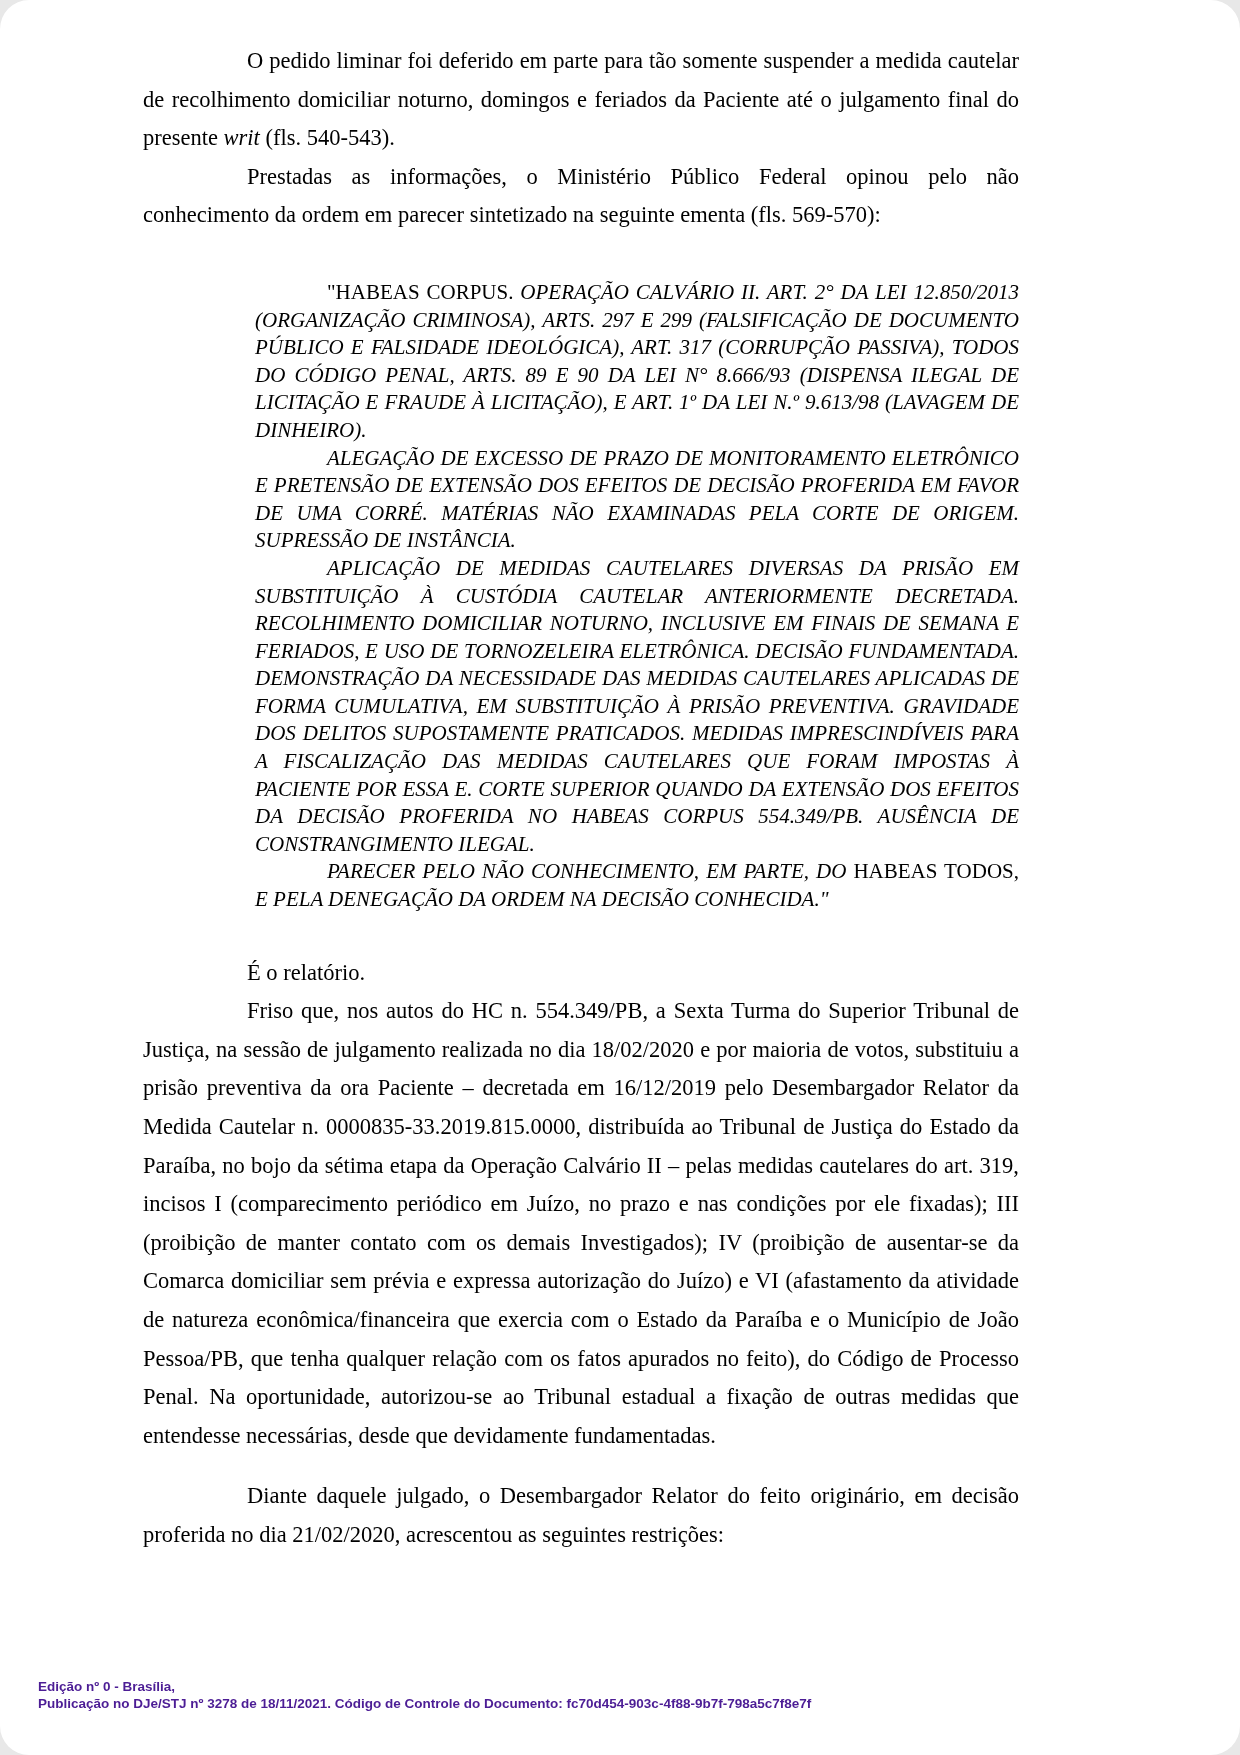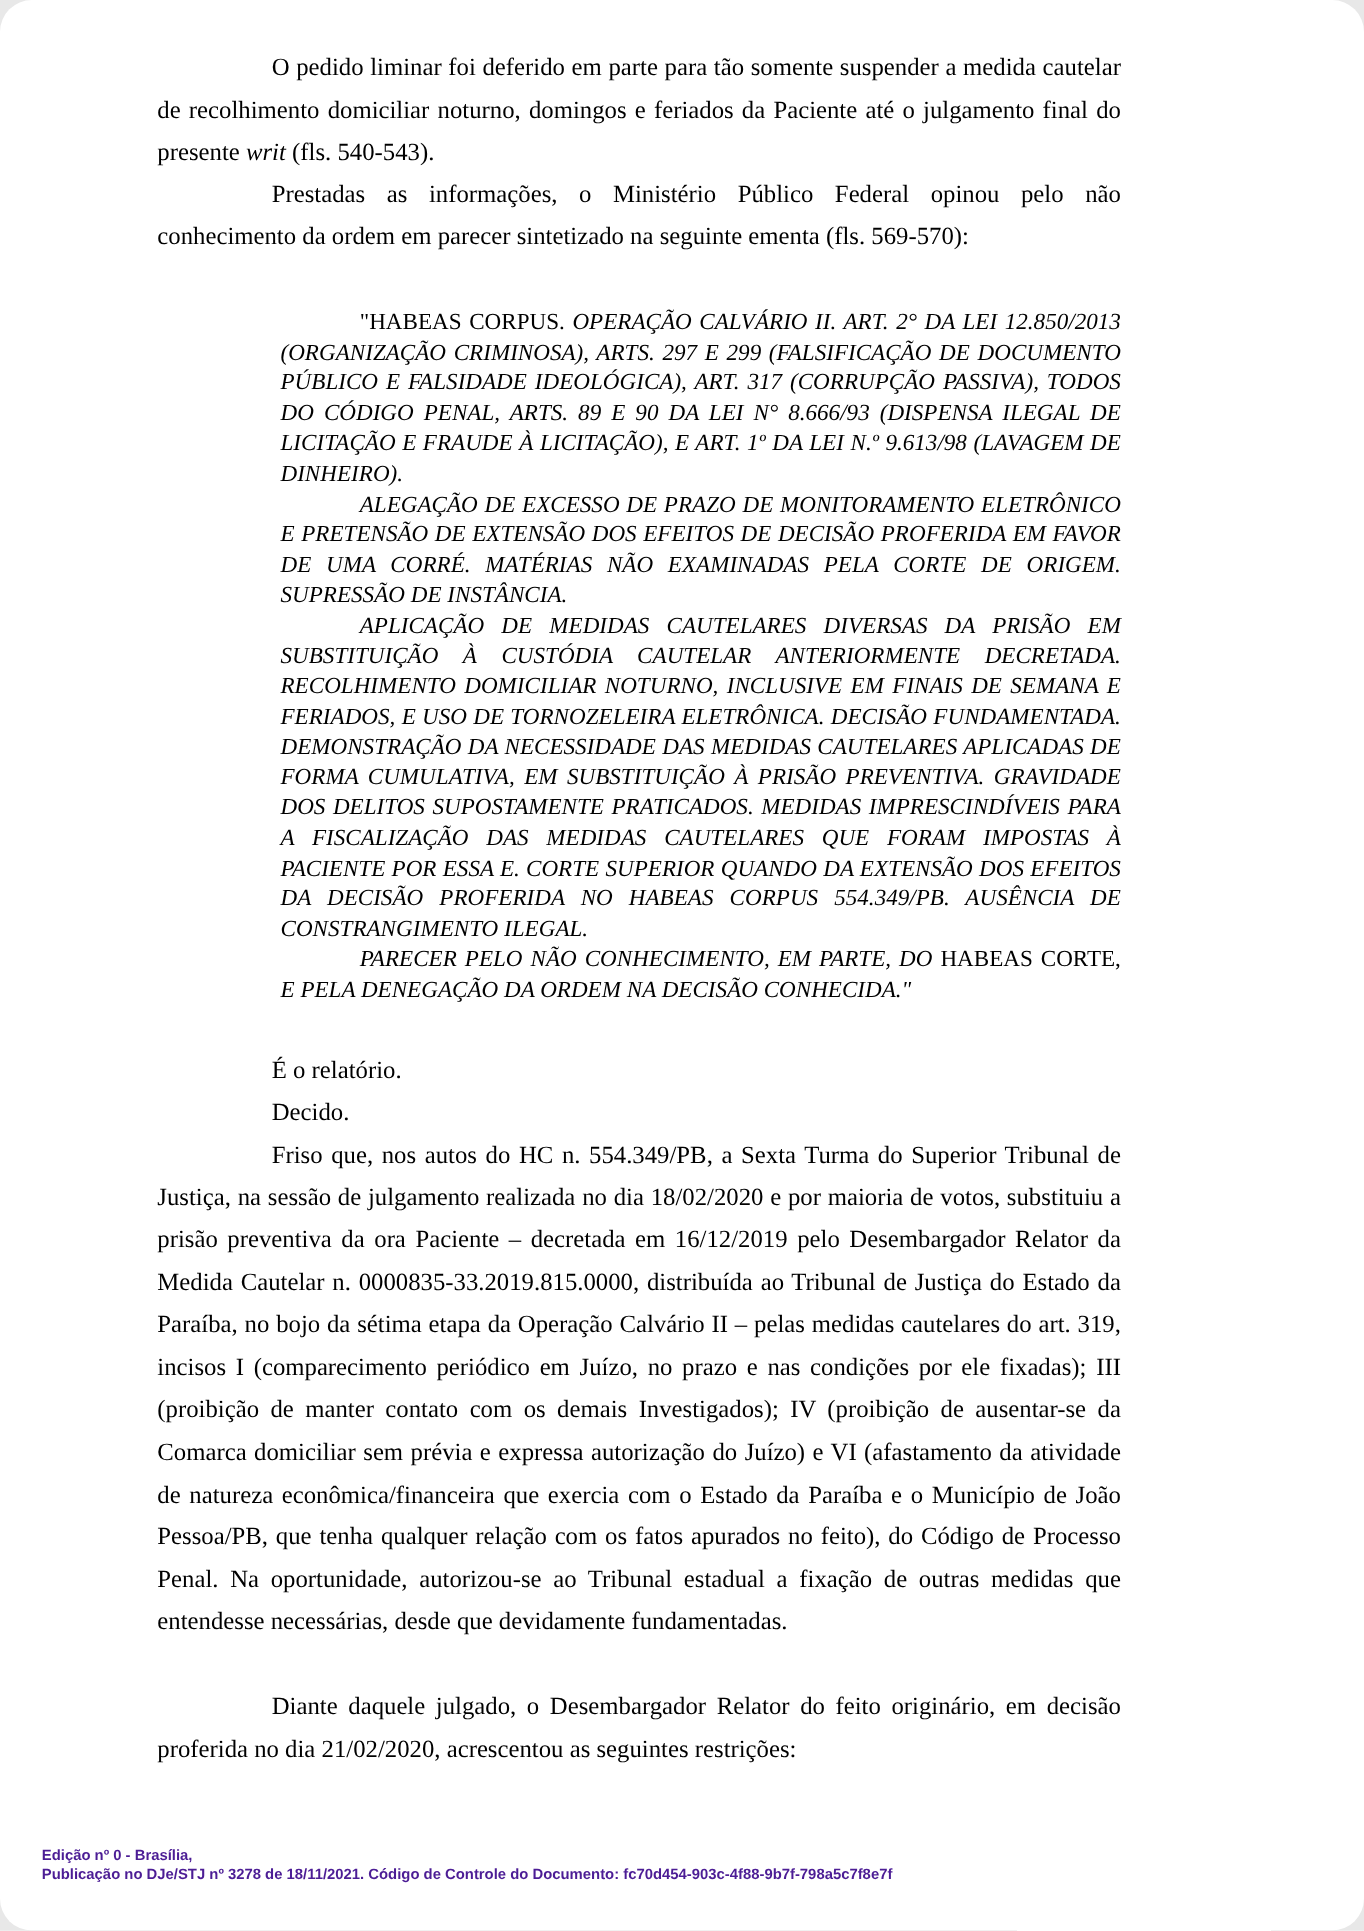--- a/index.html
+++ b/index.html
@@ -20,21 +20,21 @@
     top: 42px;
     width: 876px;
   }
   .body-para {
     margin: 0;
     font-size: 22.5px;
     line-height: 38.6px;
     text-align: justify;
     text-indent: 104px;
   }
-  .body-para.spaced { margin-top: 38px; }
+  .body-para.spaced { margin-top: 22px; }
   .quote {
     margin: 44px 0 40px 112px;
     width: 764px;
   }
   .quote-para {
     margin: 0;
     font-size: 21px;
     line-height: 27.6px;
     text-align: justify;
     text-indent: 72px;
@@ -60,26 +60,25 @@
   <div class="content">
     <div>
         <p class="body-para"><span class="seg">O pedido liminar foi deferido em parte para tão somente suspender a medida cautelar de recolhimento domiciliar noturno, domingos e feriados da Paciente até o julgamento final do presente </span><span class="seg italic">writ</span><span class="seg"> (fls. 540-543).</span></p>
         <p class="body-para"><span class="seg">Prestadas as informações, o Ministério Público Federal opinou pelo não conhecimento da ordem em parecer sintetizado na seguinte ementa (fls. 569-570):</span></p>
       </div>
 
     <div class="quote">
         <p class="quote-para"><span class="seg">"HABEAS CORPUS. </span><span class="seg italic">OPERAÇÃO CALVÁRIO II. ART. 2° DA LEI 12.850/2013 (ORGANIZAÇÃO CRIMINOSA), ARTS. 297 E 299 (FALSIFICAÇÃO DE DOCUMENTO PÚBLICO E FALSIDADE IDEOLÓGICA), ART. 317 (CORRUPÇÃO PASSIVA), TODOS DO CÓDIGO PENAL, ARTS. 89 E 90 DA LEI N° 8.666/93 (DISPENSA ILEGAL DE LICITAÇÃO E FRAUDE À LICITAÇÃO), E ART. 1º DA LEI N.º 9.613/98 (LAVAGEM DE DINHEIRO).</span></p>
         <p class="quote-para"><span class="seg italic">ALEGAÇÃO DE EXCESSO DE PRAZO DE MONITORAMENTO ELETRÔNICO E PRETENSÃO DE EXTENSÃO DOS EFEITOS DE DECISÃO PROFERIDA EM FAVOR DE UMA CORRÉ. MATÉRIAS NÃO EXAMINADAS PELA CORTE DE ORIGEM. SUPRESSÃO DE INSTÂNCIA.</span></p>
         <p class="quote-para"><span class="seg italic">APLICAÇÃO DE MEDIDAS CAUTELARES DIVERSAS DA PRISÃO EM SUBSTITUIÇÃO À CUSTÓDIA CAUTELAR ANTERIORMENTE DECRETADA. RECOLHIMENTO DOMICILIAR NOTURNO, INCLUSIVE EM FINAIS DE SEMANA E FERIADOS, E USO DE TORNOZELEIRA ELETRÔNICA. DECISÃO FUNDAMENTADA. DEMONSTRAÇÃO DA NECESSIDADE DAS MEDIDAS CAUTELARES APLICADAS DE FORMA CUMULATIVA, EM SUBSTITUIÇÃO À PRISÃO PREVENTIVA. GRAVIDADE DOS DELITOS SUPOSTAMENTE PRATICADOS. MEDIDAS IMPRESCINDÍVEIS PARA A FISCALIZAÇÃO DAS MEDIDAS CAUTELARES QUE FORAM IMPOSTAS À PACIENTE POR ESSA E. CORTE SUPERIOR QUANDO DA EXTENSÃO DOS EFEITOS DA DECISÃO PROFERIDA NO HABEAS CORPUS 554.349/PB. AUSÊNCIA DE CONSTRANGIMENTO ILEGAL.</span></p>
-        <p class="quote-para"><span class="seg italic">PARECER PELO NÃO CONHECIMENTO, EM PARTE, DO </span><span class="seg">HABEAS CORTE,</span><span class="seg italic"> E PELA DENEGAÇÃO DA ORDEM NA DECISÃO CONHECIDA."</span></p>
+        <p class="quote-para"><span class="seg italic">PARECER PELO NÃO CONHECIMENTO, EM PARTE, DO </span><span class="seg">HABEAS TODOS,</span><span class="seg italic"> E PELA DENEGAÇÃO DA ORDEM NA DECISÃO CONHECIDA."</span></p>
       </div>
 
     <div>
         <p class="body-para"><span class="seg">É o relatório.</span></p>
-        <p class="body-para"><span class="seg">Decido.</span></p>
         <p class="body-para"><span class="seg">Friso que, nos autos do HC n. 554.349/PB, a Sexta Turma do Superior Tribunal de Justiça, na sessão de julgamento realizada no dia 18/02/2020 e por maioria de votos, substituiu a prisão preventiva da ora Paciente – decretada em 16/12/2019 pelo Desembargador Relator da Medida Cautelar n. 0000835-33.2019.815.0000, distribuída ao Tribunal de Justiça do Estado da Paraíba, no bojo da sétima etapa da Operação Calvário II – pelas medidas cautelares do art. 319, incisos I (comparecimento periódico em Juízo, no prazo e nas condições por ele fixadas); III (proibição de manter contato com os demais Investigados); IV (proibição de ausentar-se da Comarca domiciliar sem prévia e expressa autorização do Juízo) e VI (afastamento da atividade de natureza econômica/financeira que exercia com o Estado da Paraíba e o Município de João Pessoa/PB, que tenha qualquer relação com os fatos apurados no feito), do Código de Processo Penal. Na oportunidade, autorizou-se ao Tribunal estadual a fixação de outras medidas que entendesse necessárias, desde que devidamente fundamentadas.</span></p>
         <p class="body-para spaced"><span class="seg">Diante daquele julgado, o Desembargador Relator do feito originário, em decisão proferida no dia 21/02/2020, acrescentou as seguintes restrições:</span></p>
       </div>
   </div>
 
   <div class="footer">
     <p class="footer-line">Edição nº 0 - Brasília,</p>
     <p class="footer-line">Publicação no DJe/STJ nº 3278 de 18/11/2021. Código de Controle do Documento: fc70d454-903c-4f88-9b7f-798a5c7f8e7f</p>
   </div>
 </div>

